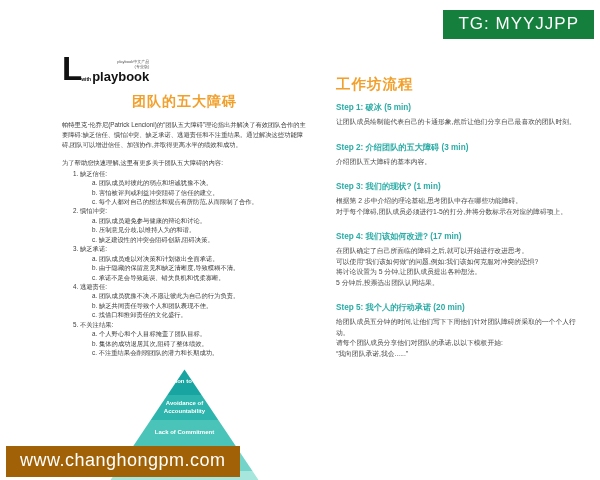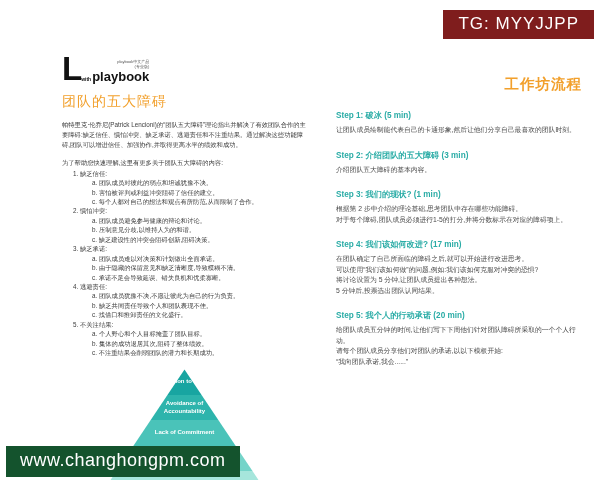--- a/index.html
+++ b/index.html
@@ -5,39 +5,39 @@
   * { margin:0; padding:0; box-sizing:border-box; }
   html,body { width:600px; height:480px; }
   body {
     position:relative; background:#ffffff; overflow:hidden;
     font-family:"Liberation Sans","DejaVu Sans",sans-serif; color:#3b3b3b;
   }
 
   
   .tg-badge {
     position:absolute; top:10px; right:6px; z-index:50;
-    background:#7f1d1d; color:#ffffff; font-size:17px; letter-spacing:1px;
+    background:#15803d; color:#ffffff; font-size:17px; letter-spacing:1px;
     padding:4px 15px 5px 15px;
   }
   .watermark {
     position:absolute; left:6px; bottom:3px; z-index:50;
-    background:#14532d; color:#ffffff; font-size:18px; letter-spacing:.5px;
+    background:#a16207; color:#ffffff; font-size:18px; letter-spacing:.5px;
     padding:4px 14px 6px 14px;
   }
 
   
   .left-page { position:absolute; left:62px; top:55px; width:245px; }
   .logo { display:flex; align-items:flex-end; }
   .logo-l { font-weight:900; font-size:33px; line-height:.85; letter-spacing:-2px; color:#111; }
   .logo-right { display:flex; flex-direction:column; align-items:flex-start; margin-left:1px; }
   .logo-tagline { font-size:4px; color:#555; line-height:1.3; text-align:right; align-self:flex-end; margin-bottom:1px; }
   .logo-brand { font-weight:900; font-size:13px; color:#111; line-height:1; }
   .logo-with { font-size:5px; font-weight:700; margin-right:1px; }
 
-  .doc-title { margin-top:10px; text-align:left; color:#f2a02c; font-weight:normal; font-size:14px; letter-spacing:1px; }
+  .doc-title { margin-top:10px; text-align:center; color:#f2a02c; font-weight:bold; font-size:14px; letter-spacing:1px; }
   .intro { margin-top:9px; font-size:6.3px; line-height:1.55; color:#3d3d3d; }
   .list-intro { margin-top:9px; font-size:6.3px; line-height:1.5; }
   .dys-list { margin-top:1px; font-size:6.3px; line-height:1.5; }
   .dys-item { padding-left:11px; }
   .dys-sub { padding-left:19px; }
 
   
   .pyramid-wrap { position:relative; width:170px; height:127px; margin:12px auto 0 auto; }
   .pyramid-bg {
     position:absolute; inset:0;
@@ -47,22 +47,22 @@
   .pyramid-band { flex:1 1 0; }
   .pyramid-labels { position:absolute; inset:0; display:flex; flex-direction:column; }
   .pyramid-label-row { flex:1 1 0; display:flex; align-items:center; justify-content:center; }
   .pyramid-label-row span {
     display:block; max-width:72px; text-align:center;
     color:#ffffff; font-weight:bold; font-size:6px; line-height:1.25;
   }
 
   
   .right-page { position:absolute; left:336px; top:75px; width:246px; }
-  .workshop-title { text-align:right; color:#f2a02c; font-weight:bold; font-size:14.5px; letter-spacing:1px; }
-  .steps { margin-top:16px; }
+  .workshop-title { text-align:left; color:#f2a02c; font-weight:bold; font-size:14.5px; letter-spacing:1px; }
+  .steps { margin-top:8px; }
   .step { margin-bottom:14px; }
   .step-heading { color:#2aaca6; font-weight:bold; font-size:8.2px; margin-bottom:4px; }
   .step-body { font-size:6.8px; line-height:1.55; color:#4a4a4a; }
 </style>
 </head>
 <body>
 
 <div class="tg-badge">TG: MYYJJPP</div>
 <div class="watermark">www.changhongpm.com</div>
 

